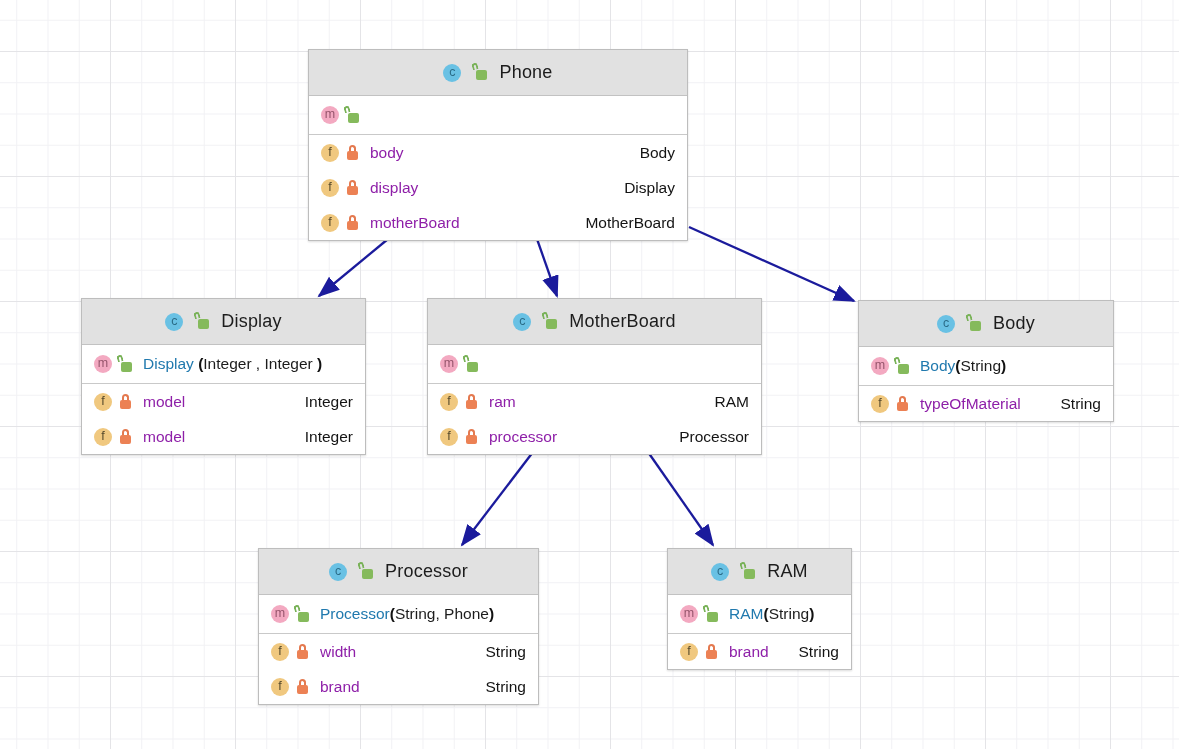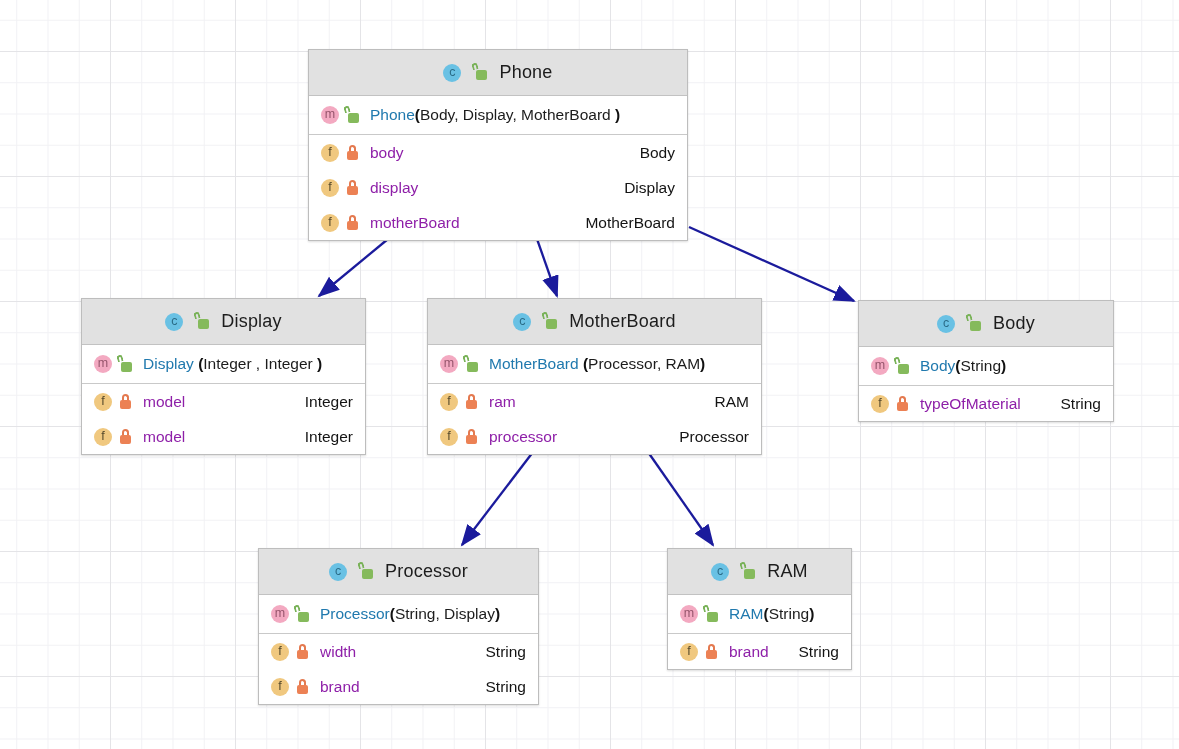--- a/index.html
+++ b/index.html
@@ -111,21 +111,20 @@
   <div class="class-node" style="left:308px;top:49px;width:380px;">
     <div class="node-header">
       <span class="badge c">c</span>
       <span class="lock open"></span>
       <span class="title">Phone</span>
     </div>
     <div class="compartment methods">
       <div class="member-row">
         <span class="badge m">m</span>
         <span class="lock open"></span>
-        <span class="sig"><span class="m-name">Phone</span><span class="paren">(</span><span>Body, Display, MotherBoard </span><span class="paren">)</span></span>
       </div>
     </div>
     <div class="compartment fields">
       <div class="member-row">
         <span class="badge f">f</span>
         <span class="lock closed"></span>
         <span class="f-name">body</span>
         <span class="f-type">Body</span>
       </div>
       <div class="member-row">
@@ -175,21 +174,20 @@
   <div class="class-node" style="left:427px;top:298px;width:335px;">
     <div class="node-header">
       <span class="badge c">c</span>
       <span class="lock open"></span>
       <span class="title">MotherBoard</span>
     </div>
     <div class="compartment methods">
       <div class="member-row">
         <span class="badge m">m</span>
         <span class="lock open"></span>
-        <span class="sig"><span class="m-name">MotherBoard </span><span class="paren">(</span><span>Processor, RAM</span><span class="paren">)</span></span>
       </div>
     </div>
     <div class="compartment fields">
       <div class="member-row">
         <span class="badge f">f</span>
         <span class="lock closed"></span>
         <span class="f-name">ram</span>
         <span class="f-type">RAM</span>
       </div>
       <div class="member-row">
@@ -227,21 +225,21 @@
   <div class="class-node" style="left:258px;top:548px;width:281px;">
     <div class="node-header">
       <span class="badge c">c</span>
       <span class="lock open"></span>
       <span class="title">Processor</span>
     </div>
     <div class="compartment methods">
       <div class="member-row">
         <span class="badge m">m</span>
         <span class="lock open"></span>
-        <span class="sig"><span class="m-name">Processor</span><span class="paren">(</span><span>String, Display</span><span class="paren">)</span></span>
+        <span class="sig"><span class="m-name">Processor</span><span class="paren">(</span><span>String, Phone</span><span class="paren">)</span></span>
       </div>
     </div>
     <div class="compartment fields">
       <div class="member-row">
         <span class="badge f">f</span>
         <span class="lock closed"></span>
         <span class="f-name">width</span>
         <span class="f-type">String</span>
       </div>
       <div class="member-row">

